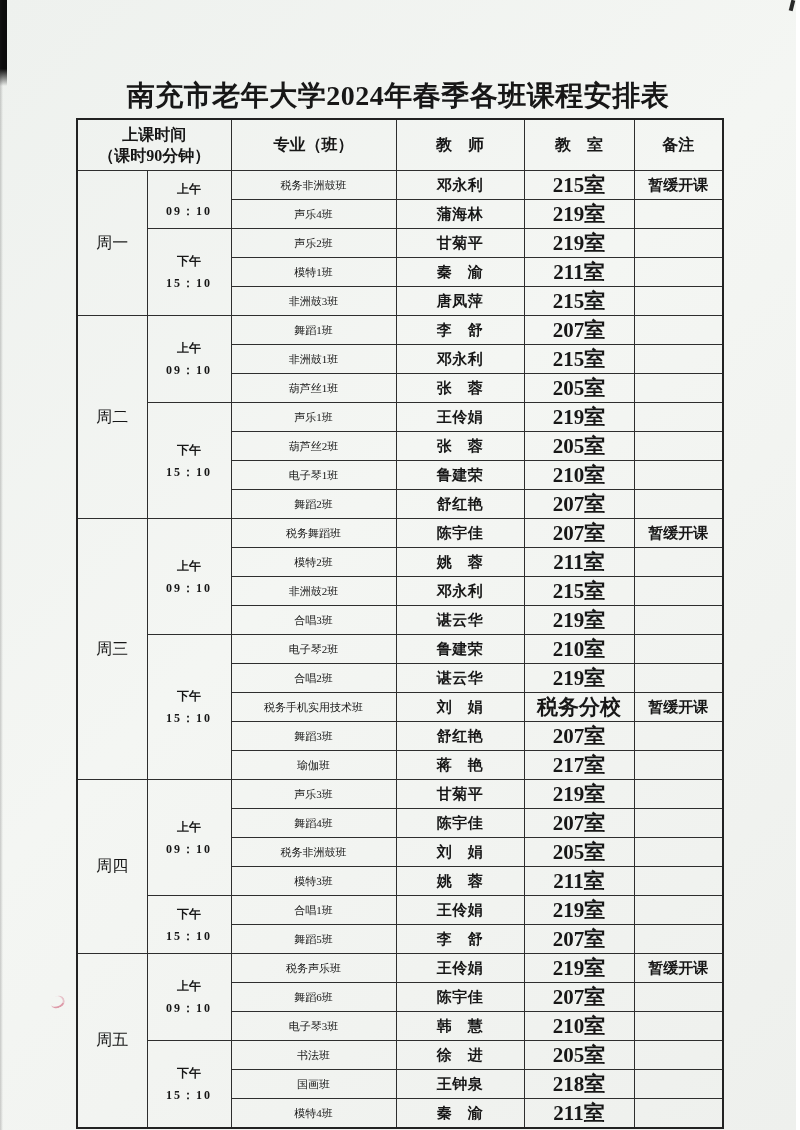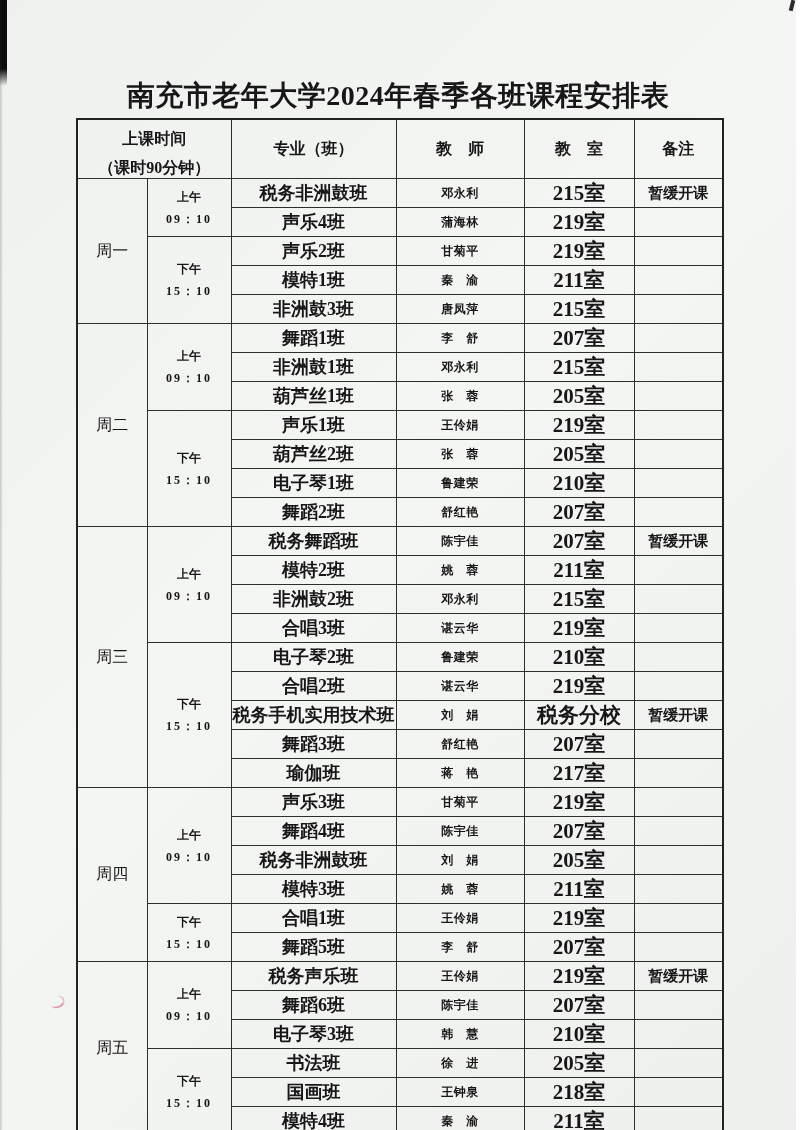--- a/index.html
+++ b/index.html
@@ -59,27 +59,27 @@
     padding: 0;
     text-align: center;
     vertical-align: middle;
     overflow: hidden;
   }
   .schedule thead th {
     height: 50px;
     font-size: 16px;
     font-weight: bold;
   }
-  .schedule thead th div { line-height: 21px; margin-top: 8px; }
+  .schedule thead th div { line-height: 21px; }
   .schedule tbody td { height: 26px; }
   .day-cell { font-size: 16px; font-weight: normal; }
   .time-cell div { line-height: 22px; font-size: 12px; font-weight: bold; font-family: Liberation Serif, serif; }
   .time-cell .time-num { letter-spacing: 2px; }
-  .class-cell  { font-size: 18px;   font-weight: bold; margin-left: 36px; }
-  .teacher-cell{ font-size: 12px;   font-weight: bold; letter-spacing: 0.5px; }
+  .class-cell  { font-size: 11px;   font-weight: normal; margin-left: 36px; }
+  .teacher-cell{ font-size: 15px;   font-weight: bold; letter-spacing: 0.5px; }
   .room-cell   { font-size: 21px; font-weight: bold; }
   .note-cell   { font-size: 15px;   font-weight: bold; margin-top: 28px; }
 </style>
 </head>
 <body>
 
 <div class="page">
   <div class="scan-strip-left"></div>
   <div class="scan-edge-left"></div>
   <div class="scan-speck-topright"></div>

